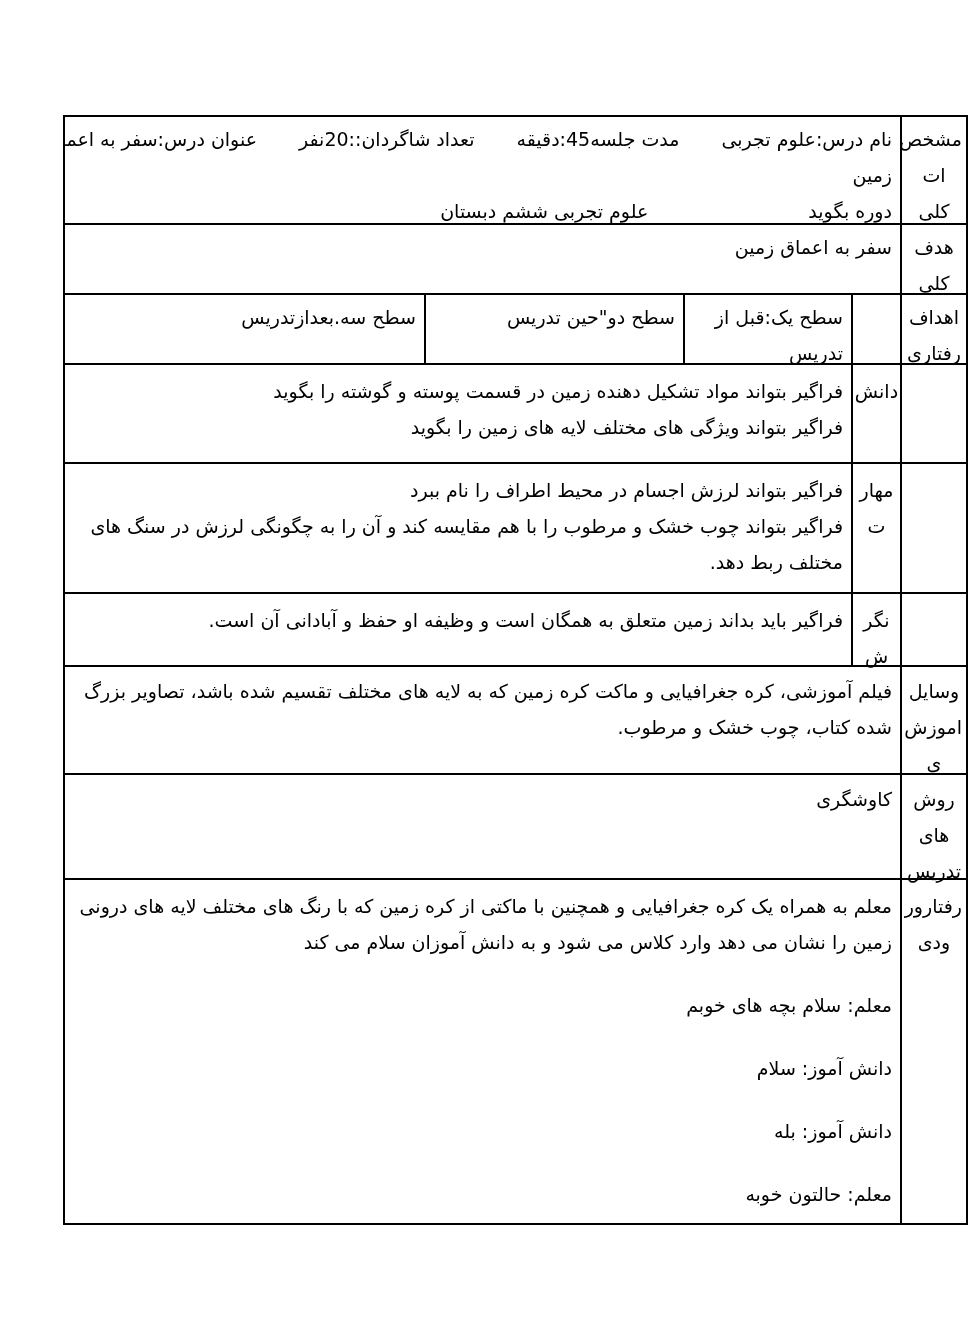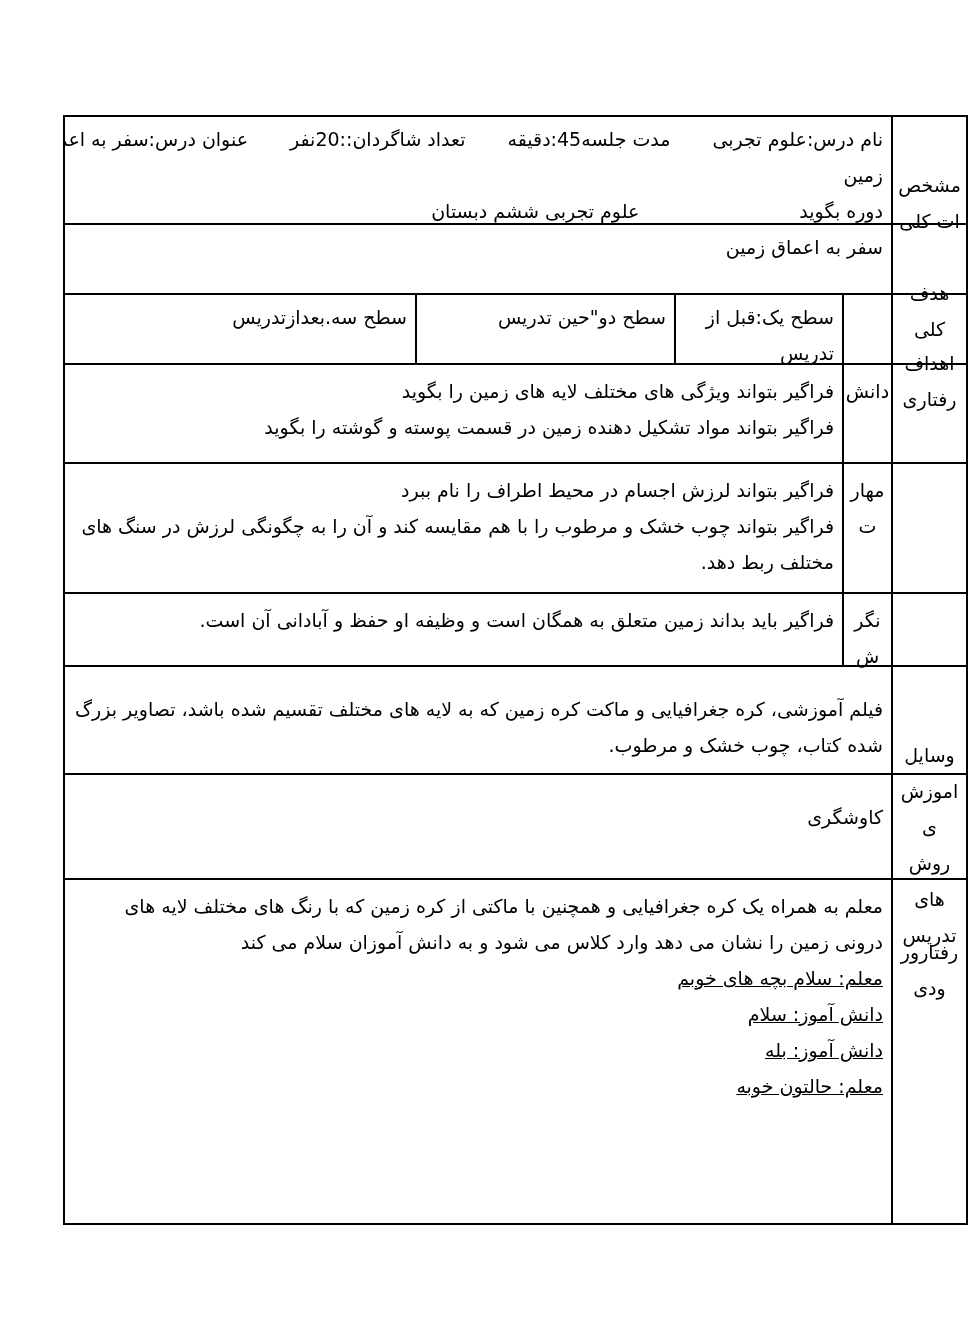--- a/index.html
+++ b/index.html
@@ -6,38 +6,38 @@
   body{font-family:"DejaVu Sans",sans-serif;color:#000;}
   .sheet{
     position:absolute;left:63px;top:115px;width:905px;height:1110px;
     box-sizing:border-box;border:2px solid #000;direction:rtl;
     display:flex;flex-direction:column;font-size:19px;line-height:36px;
   }
   .sheet *{box-sizing:border-box;}
   .row{display:flex;flex-direction:row;flex:none;}
   .row + .row{border-top:2px solid #000;}
   .row > * + *{border-right:2px solid #000;}
-  .olabel{width:73px;flex:none;text-align:center;padding:0 4px;margin-top:46px;}
+  .olabel{width:64px;flex:none;text-align:center;padding:0 4px;}
   .ilabel{width:49px;flex:none;text-align:center;}
   .content{flex:1;min-width:0;text-align:right;padding:0 8px 0 8px;overflow:hidden;}
   .cell{padding:0 8px;overflow:hidden;}
   .c-one{width:168px;flex:none;}
   .c-two{width:259px;flex:none;}
   .c-three{flex:1;min-width:0;}
   .pt4  > div, .pt4  > .content, .pt4  > .olabel, .pt4  > .ilabel{padding-top:4px;}
   .pt8  > div{padding-top:8px;}
-  .pt12 > div{padding-top:24px;}
+  .pt12 > div{padding-top:6px;}
   .r1{height:106px;} .r2{height:70px;} .r3{height:70px;} .r4{height:99px;}
   .r5{height:130px;} .r6{height:73px;} .r7{height:108px;} .r8{height:105px;}
   .r9{flex:1;}
   .fieldline{display:flex;gap:42px;padding-left:30px;}
   .fieldline span{white-space:nowrap;flex:none;}
   .gap-a{margin-right:160px;}
   .gap-b{margin-right:122px;margin-top:40px;}
-  .dlg{text-decoration:underline;}
+  .dlg{margin-top:27px;}
 </style>
 </head>
 <body>
 
 <div class="sheet">
 
   <div class="row r1 pt4">
     <div class="olabel">
       <div>مشخص</div>
       <div>ات کلی</div>
@@ -76,22 +76,22 @@
     <div class="cell c-two">سطح دو"حین تدریس</div>
     <div class="cell c-three">سطح سه.بعدازتدریس</div>
   </div>
 
   <div class="row r4 pt8">
     <div class="olabel"></div>
     <div class="ilabel">
       <div>دانش</div>
     </div>
     <div class="content">
+      <div>فراگیر بتواند مواد تشکیل دهنده زمین در قسمت پوسته و گوشته را بگوید</div>
       <div>فراگیر بتواند ویژگی های مختلف لایه های زمین را بگوید</div>
-      <div>فراگیر بتواند مواد تشکیل دهنده زمین در قسمت پوسته و گوشته را بگوید</div>
     </div>
   </div>
 
   <div class="row r5 pt8">
     <div class="olabel"></div>
     <div class="ilabel">
       <div>مهار</div>
       <div>ت</div>
     </div>
     <div class="content">

